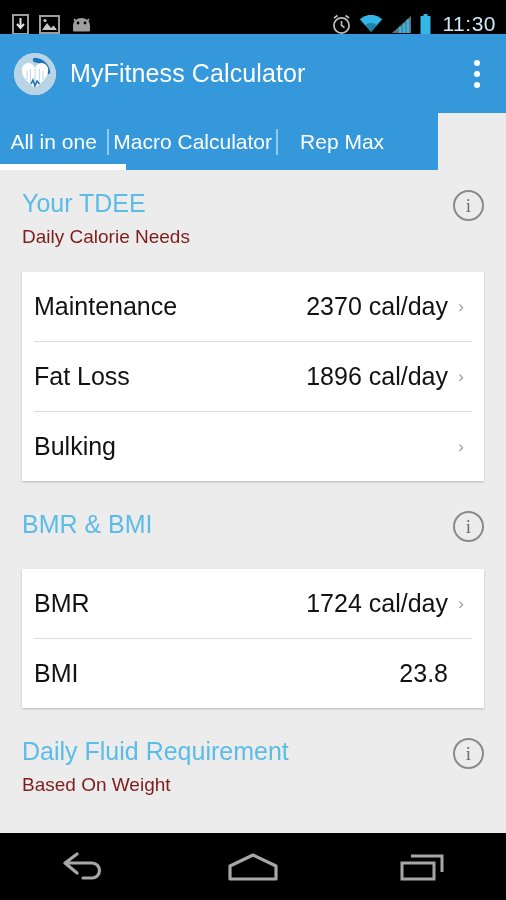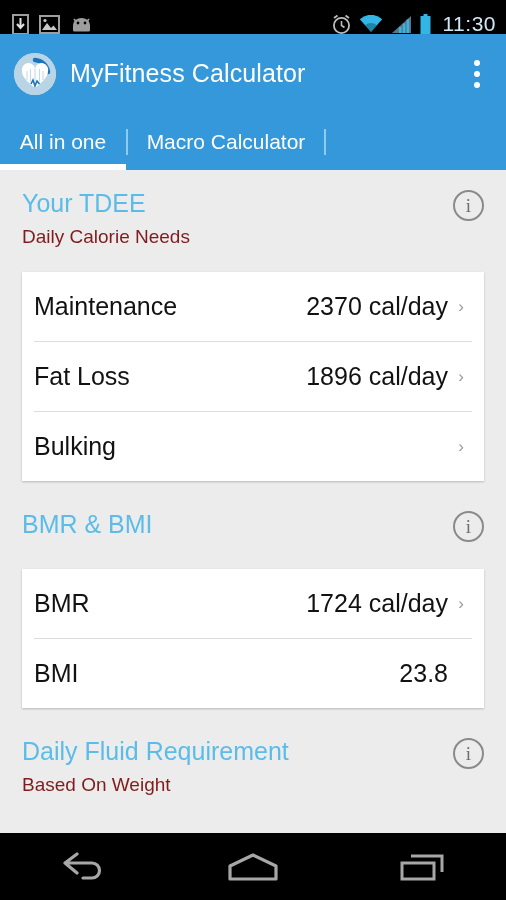--- a/index.html
+++ b/index.html
@@ -40,21 +40,21 @@
     letter-spacing:0.1px; font-weight:400;
   }
   .overflow {
     margin-left:auto; width:30px; height:44px;
     display:flex; flex-direction:column; align-items:center; justify-content:center; gap:5px;
   }
   .overflow span { width:6px; height:6px; border-radius:50%; background:#fff; display:block; }
 
   
   .tabbar {
-    position:absolute; top:113px; left:0; width:506px; height:57px;
+    position:absolute; top:113px; left:0; width:438px; height:57px;
     background:#3498DB; display:flex; align-items:flex-start;
   }
   .tab {
     position:relative; height:57px; display:flex; align-items:center;
     color:#FFFFFF; font-size:21px; white-space:nowrap;
   }
   .tab.t1 { width:126px; justify-content:center; }
   .tab.t2 { width:196px; justify-content:center; }
   .tab.t3 { width:184px; justify-content:flex-start; padding-left:22px; }
   .tab-div {
@@ -192,20 +192,23 @@
 
   <div class="tabbar">
     <div class="tab t1">
       <span>All in one</span>
     </div>
     <div class="tab-div"></div>
     <div class="tab t2">
       <span>Macro Calculator</span>
     </div>
     <div class="tab-div"></div>
+    <div class="tab t3">
+      <span>Rep Max</span>
+    </div>
     <div class="tab-indicator"></div>
   </div>
 
   <div class="content">
 
     <div class="section-head" style="margin-top:18px;">
       <div class="sect-texts">
         <div class="sect-title">Your TDEE</div>
         <div class="sect-sub">Daily Calorie Needs</div>
       </div>

